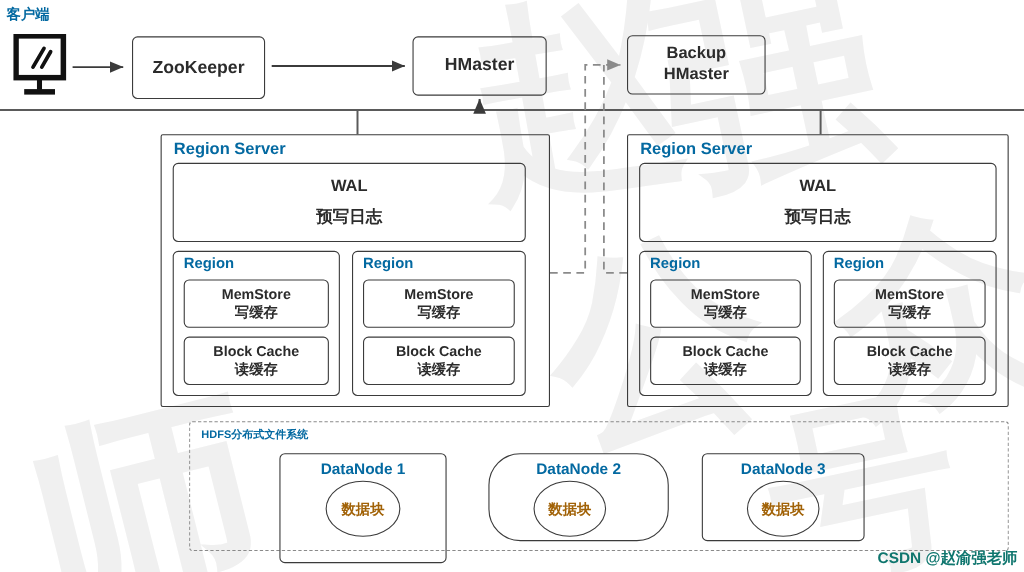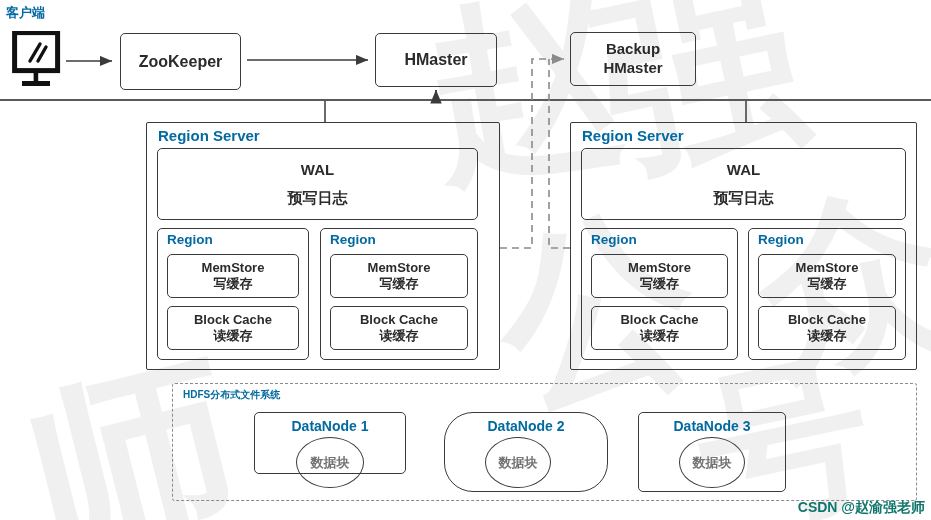--- a/index.html
+++ b/index.html
@@ -93,21 +93,21 @@
   
   .blob {
     position: absolute;
     box-sizing: border-box;
     border: 1.5px solid #3b3b3b;
     border-radius: 50%;
     display: flex;
     align-items: center;
     justify-content: center;
     font-weight: 700;
-    color: #737373;
+    color: #a16207;
     z-index: 4;
     font-family: Liberation Serif, serif;
   }
 
   .credit {
     position: absolute;
     color: #0f766e;
     font-weight: 700;
     white-space: nowrap;
     z-index: 6;
@@ -266,21 +266,21 @@
   <div class="node" style="left:758px; top:306px; width:138px; height:44px;">
     <div class="ctr two-line" style="font-size:13px;">
       <span>Block Cache</span>
       <span>读缓存</span>
     </div>
   </div>
 
   <div class="hdfs-box" style="left:172px; top:383px; width:745px; height:118px;"></div>
   <div class="lbl" style="left:183px; top:388px; font-size:10px;">HDFS分布式文件系统</div>
 
-  <div class="node" style="left:254px; top:412px; width:152px; height:62px;">
+  <div class="node" style="left:254px; top:412px; width:152px; height:100px;">
     <div class="lbl" style="left:0; right:0; top:5px; text-align:center; font-size:14px;">DataNode 1</div>
   </div>
   <div class="blob" style="left:296px; top:437px; width:68px; height:51px; font-size:13px;">数据块</div>
 
   <div class="node" style="left:444px; top:412px; width:164px; height:80px;border-radius:29px;">
     <div class="lbl" style="left:0; right:0; top:5px; text-align:center; font-size:14px;">DataNode 2</div>
   </div>
   <div class="blob" style="left:485px; top:437px; width:66px; height:51px; font-size:13px;">数据块</div>
 
   <div class="node" style="left:638px; top:412px; width:148px; height:80px;">

